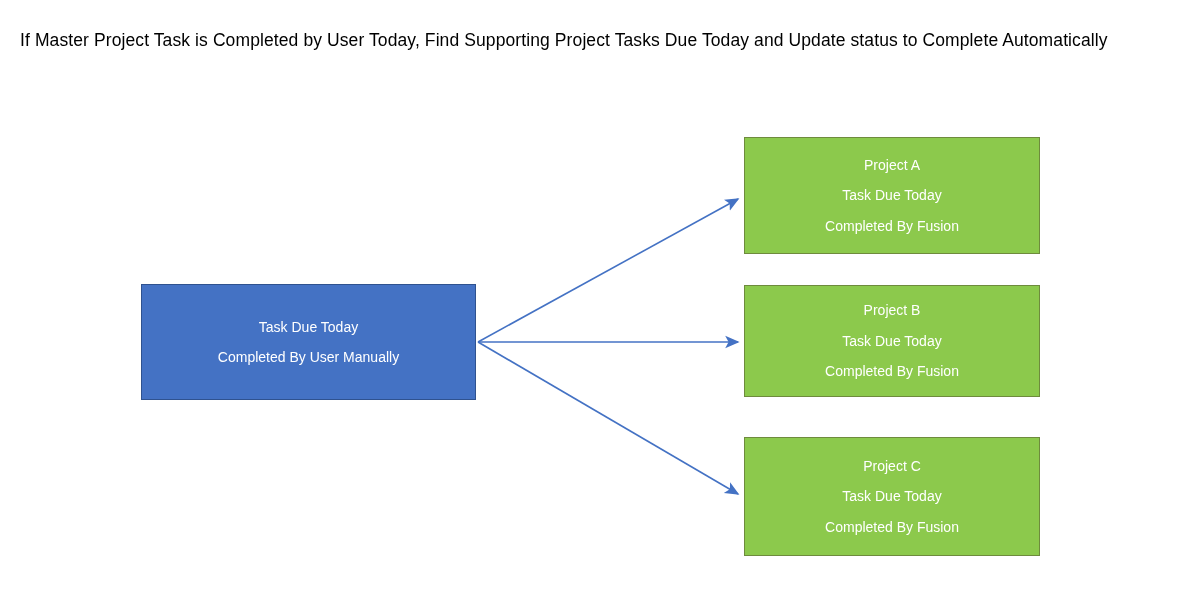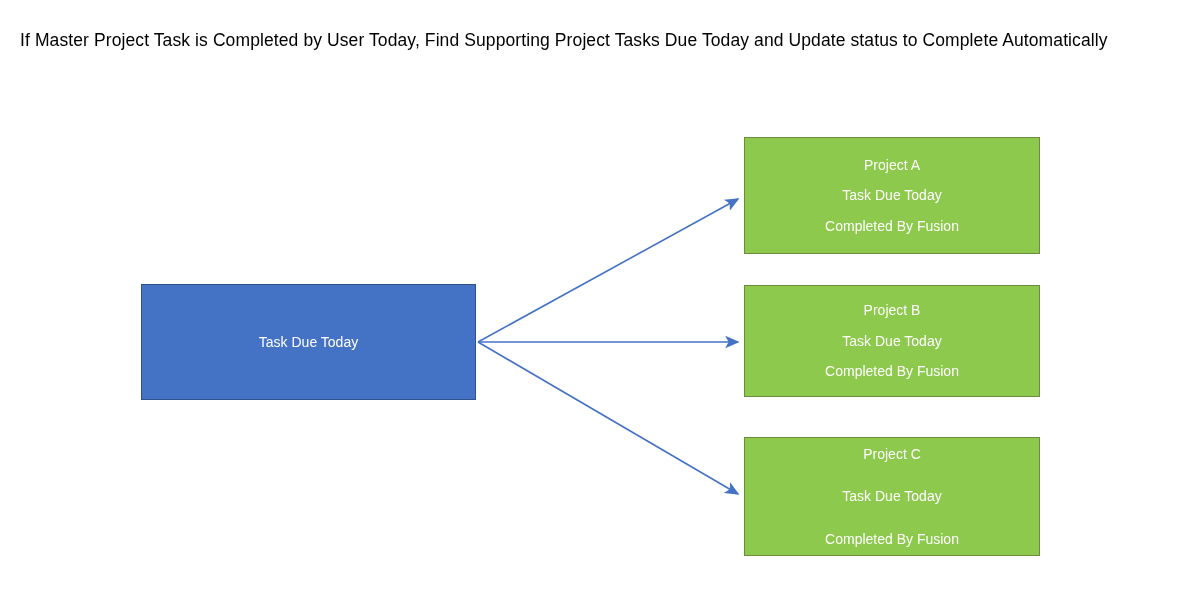--- a/index.html
+++ b/index.html
@@ -74,21 +74,21 @@
   }
 
   .node-project {
     left: 744px;
     width: 296px;
     background: #8CC94C;
     border: 1.5px solid #6E8B3D;
   }
   .node-project-a { top: 137px; height: 117px; }
   .node-project-b { top: 285px; height: 112px; text-align: center; }
-  .node-project-c { top: 437px; height: 119px; gap: 12px; }
+  .node-project-c { top: 437px; height: 119px; }
 </style>
 </head>
 <body>
 
 <div id="canvas">
 
   <div id="diagram-title">If Master Project Task is Completed by User Today, Find Supporting Project Tasks Due Today and Update status to Complete Automatically</div>
 
   <svg id="arrow-layer" viewBox="0 0 1187 615" width="1187" height="615" xmlns="http://www.w3.org/2000/svg">
     <defs>
@@ -99,20 +99,21 @@
 
     <line x1="478" y1="342" x2="738" y2="199" stroke="#4472C4" stroke-width="1.6" marker-end="url(#arrowhead)"></line>
 
     <line x1="478" y1="342" x2="738" y2="342" stroke="#4472C4" stroke-width="1.6" marker-end="url(#arrowhead)"></line>
 
     <line x1="478" y1="342" x2="738" y2="494" stroke="#4472C4" stroke-width="1.6" marker-end="url(#arrowhead)"></line>
   </svg>
 
   <div class="node node-master">
     <span class="line">Task Due Today</span>
+    <span class="line">Completed By User Manually</span>
   </div>
 
   <div class="node node-project node-project-a">
     <span class="line">Project A</span>
     <span class="line">Task Due Today</span>
     <span class="line">Completed By Fusion</span>
   </div>
 
   <div class="node node-project node-project-b">
     <span class="line">Project B</span>

